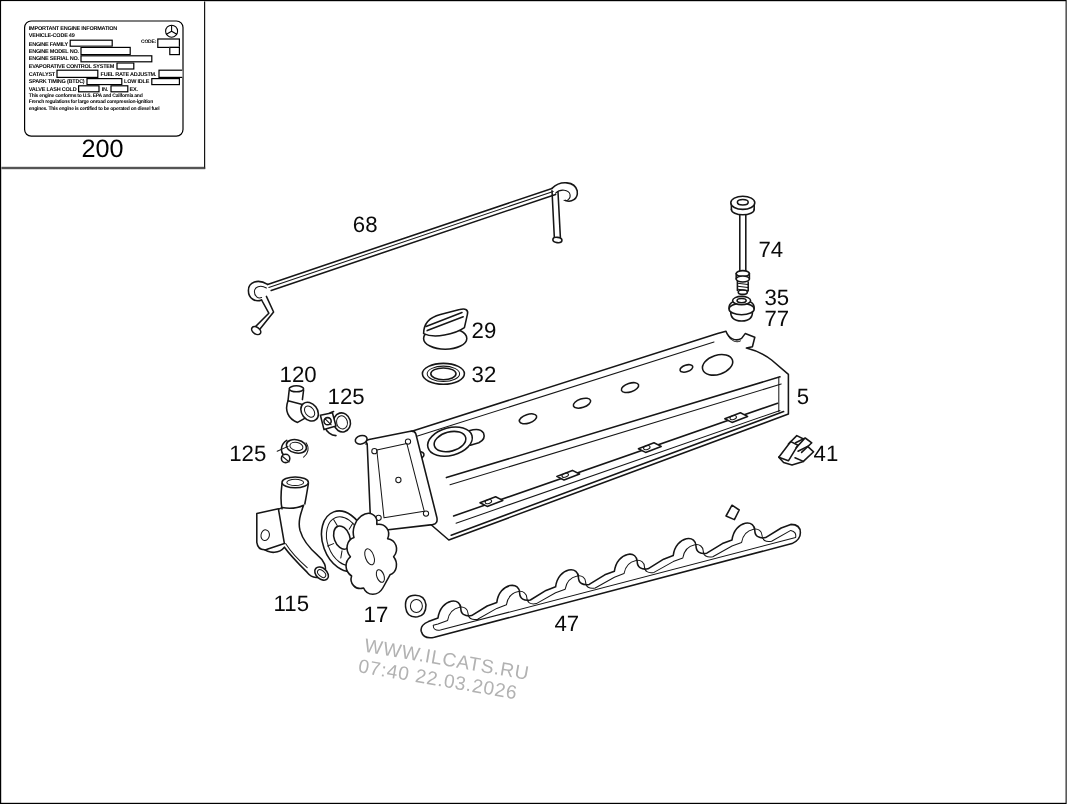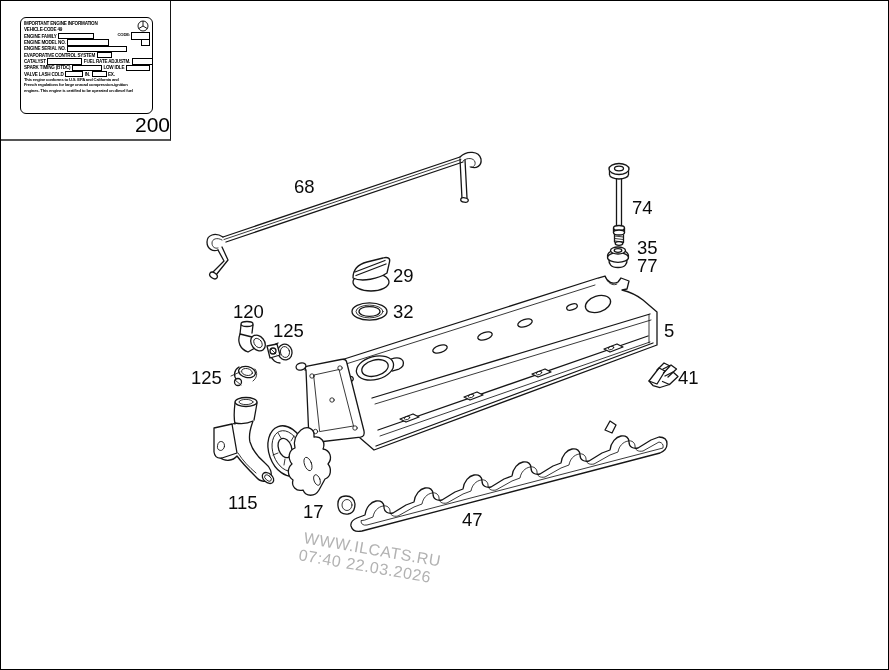--- a/index.html
+++ b/index.html
@@ -9,21 +9,21 @@
   svg.canvas path, svg.canvas ellipse, svg.canvas circle, svg.canvas line{
     stroke:#161616;stroke-width:1.3;fill:none;stroke-linecap:round;stroke-linejoin:round;}
   svg.canvas .w{fill:#fff;}
   svg.canvas .thin{stroke-width:0.85;}
   svg.canvas text{font-family:"Liberation Sans",sans-serif;fill:#0a0a0a;font-size:18.5px;
     stroke:none;}
   svg.canvas text.wm{fill:#b2b2b2;font-size:16px;letter-spacing:0.6px;}
   
   .info-cell{position:absolute;left:0;top:0;width:170px;height:140px;background:#fff;
     border-right:1.4px solid #151515;border-bottom:2px solid #555;box-sizing:border-box;z-index:5;}
-  .caption{position:absolute;left:0;top:112px;width:100%;text-align:right;font-size:21px;color:#000;}
+  .caption{position:absolute;left:0;top:112px;width:100%;text-align:center;font-size:21px;color:#000;}
   .sticker{position:absolute;left:19px;top:16px;width:133px;height:97px;background:#fff;
     border:1.3px solid #000;border-radius:6px;box-sizing:border-box;padding:2.5px 3px;overflow:hidden;}
   .srow{display:flex;align-items:center;gap:1.5px;height:6.3px;}
   .t{font-size:4.6px;font-weight:bold;letter-spacing:-0.2px;white-space:nowrap;color:#000;}
   .f{height:4.2px;background:#fff;border:0.7px solid #000;flex:none;}
   .ml{margin-left:auto;}
   .pline{font-size:4.2px;font-weight:bold;letter-spacing:-0.2px;white-space:nowrap;color:#000;line-height:5.2px;}
   .star{position:absolute;right:3px;top:2px;}
   .codebox{position:absolute;right:2px;top:14px;display:flex;align-items:flex-start;gap:1px;}
   .codebox .t{font-size:4.2px;}

